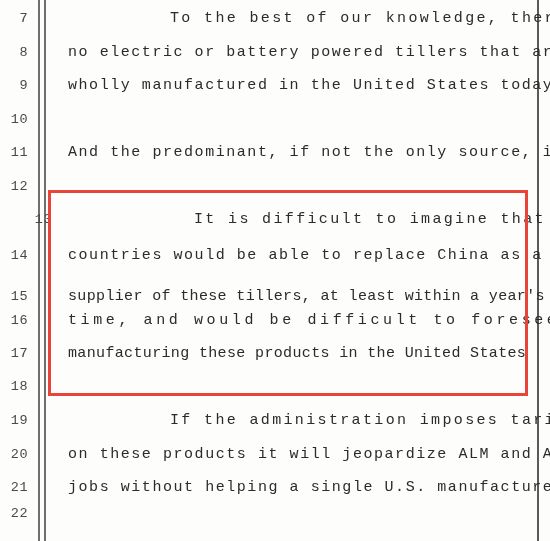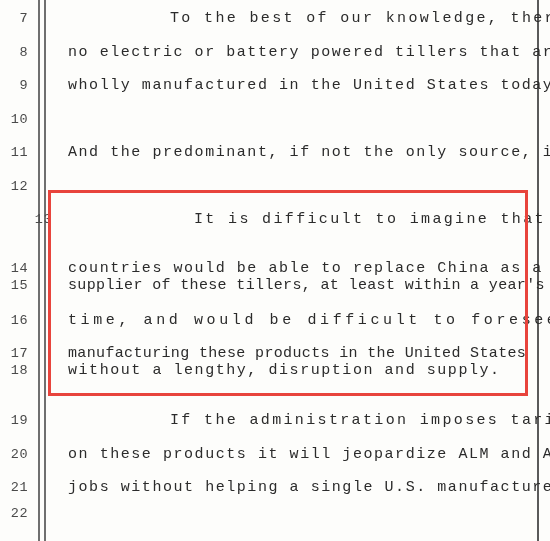--- a/index.html
+++ b/index.html
@@ -131,39 +131,38 @@
         <div class="line-number">11</div>
         <div class="line-text sp-mid">And the predominant, if not the only source, is</div>
       </div>
       <div class="line-row" style="top: 169.5px;">
         <div class="line-number">12</div>
       </div>
       <div class="line-row" style="top: 203px; margin-left: 24px;">
         <div class="line-number">13</div>
         <div class="line-text sp-wide" style="text-indent: 102px;">It is difficult to imagine that other</div>
       </div>
-      <div class="line-row" style="top: 252px;">
+      <div class="line-row" style="top: 239px;">
         <div class="line-number">14</div>
         <div class="line-text sp-mid">countries would be able to replace China as a</div>
       </div>
-      <div class="line-row" style="top: 269px;">
+      <div class="line-row" style="top: 280px;">
         <div class="line-number">15</div>
         <div class="line-text sp-tight">supplier of these tillers, at least within a year's</div>
       </div>
       <div class="line-row" style="top: 303.5px;">
         <div class="line-number">16</div>
         <div class="line-text sp-xwide">time, and would be difficult to foresee ALM</div>
       </div>
       <div class="line-row" style="top: 337px; padding-left: 17px;">
         <div class="line-number">17</div>
         <div class="line-text sp-tight">manufacturing these products in the United States</div>
       </div>
-      <div class="line-row" style="top: 354px;">
+      <div class="line-row" style="top: 370px;">
         <div class="line-number">18</div>
-        <div class="line-text sp-mid">without a lengthy, disruption and supply.</div>
       </div>
       <div class="line-row" style="top: 404px;">
         <div class="line-number">19</div>
         <div class="line-text sp-wide" style="text-indent: 102px;">If the administration imposes tariffs</div>
       </div>
       <div class="line-row" style="top: 437.5px;">
         <div class="line-number">20</div>
         <div class="line-text sp-mid">on these products it will jeopardize ALM and ALM</div>
       </div>
       <div class="line-row" style="top: 471px; text-decoration: underline;">

